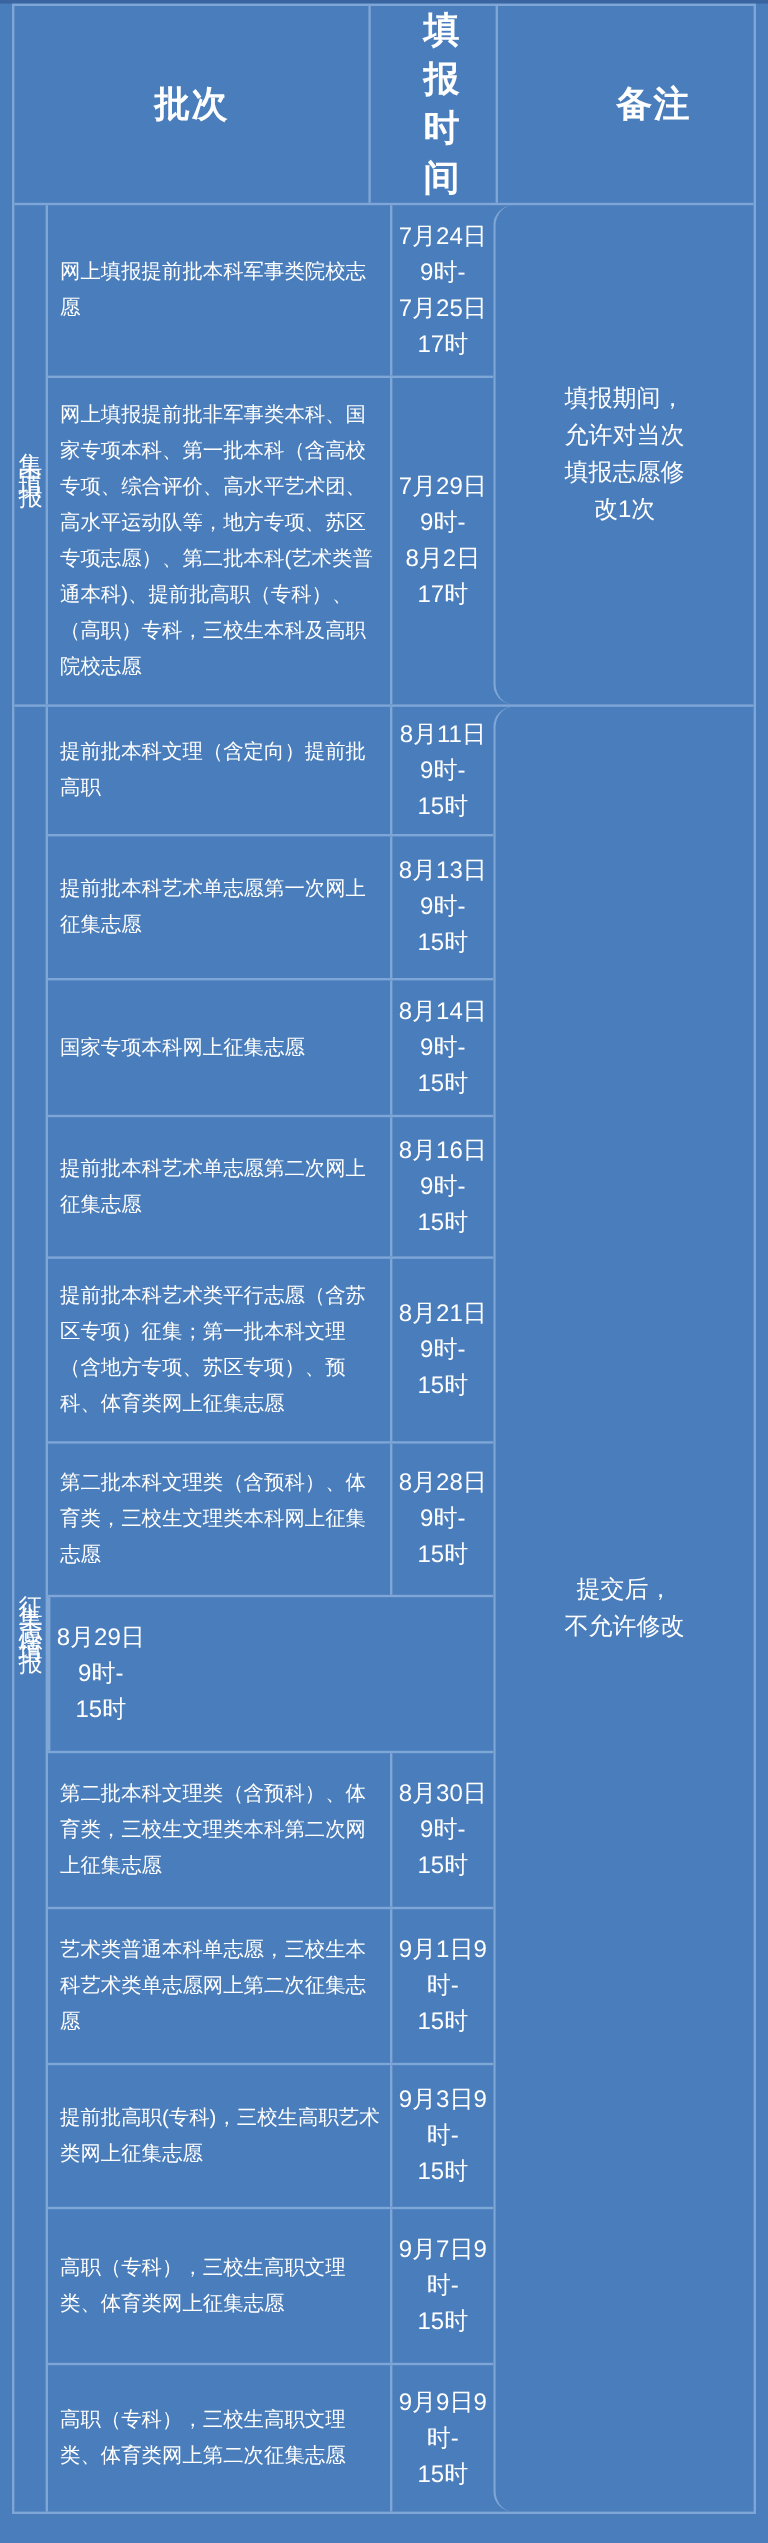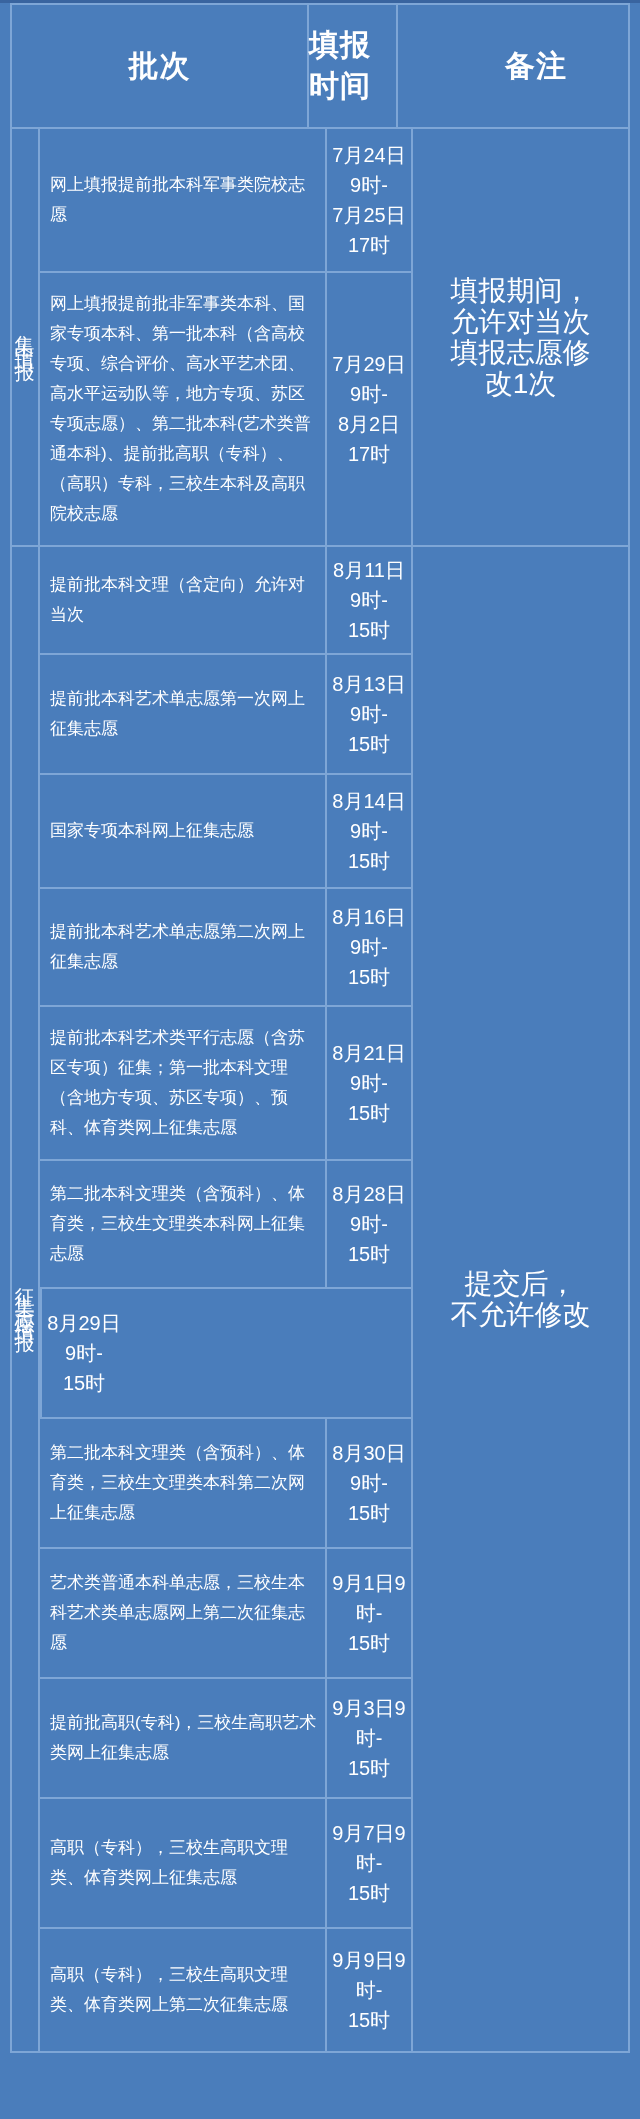--- a/index.html
+++ b/index.html
@@ -16,21 +16,21 @@
     border: 2px solid #7ea6d6;
   }
   
   .header-row { display: flex; }
   .header-cell {
     min-height: 122px;
     display: flex; align-items: center; justify-content: center;
     font-size: 30px; font-weight: bold; letter-spacing: 1px;
   }
   .h-batch { width: 295px; }
-  .h-time  { width: 89px; border-left: 2px solid #7ea6d6; }
+  .h-time  { width: 106px; border-left: 2px solid #7ea6d6; padding-left: 44px; }
   .h-note  { flex: 1;      border-left: 2px solid #7ea6d6; padding-left: 46px; }
   
   .section { display: flex; border-top: 2px solid #7ea6d6; }
   .v-label {
     width: 26px;
     display: flex; align-items: center; justify-content: center;
   }
   .v-label span {
     writing-mode: vertical-rl;
     text-orientation: upright;
@@ -54,23 +54,24 @@
     text-align: center;
     font-size: 20px; line-height: 30px;
     white-space: pre-line;
     padding: 6px 2px;
   }
   .note-cell {
     width: 217px;
     border-left: 2px solid #7ea6d6;
     display: flex; align-items: center; justify-content: center;
     text-align: center;
-    font-size: 28px; line-height: 31px;
+    font-size: 20px; line-height: 31px;
     white-space: pre-line;
     padding: 8px 4px;
+    border-radius: 17px;
   }
   
   .footer {
     min-height: 128px;
     padding: 26px 10px 34px;
     text-align: center;
     font-size: 27px;
     font-weight: bold;
     line-height: 45px;
     letter-spacing: 1px;
@@ -110,21 +111,21 @@
 填报志愿修
 改1次</div>
   </div>
 
   <div class="section">
     <div class="v-label">
       <span>征集志愿填报</span>
     </div>
     <div class="rows">
       <div class="row" style="min-height:106px">
-        <div class="batch-cell">提前批本科文理（含定向）允许对当次</div>
+        <div class="batch-cell">提前批本科文理（含定向）提前批高职</div>
         <div class="time-cell">8月11日9时-
 15时</div>
       </div>
       <div class="row" style="min-height:120px">
         <div class="batch-cell">提前批本科艺术单志愿第一次网上征集志愿</div>
         <div class="time-cell">8月13日9时-
 15时</div>
       </div>
       <div class="row" style="min-height:114px">
         <div class="batch-cell">国家专项本科网上征集志愿</div>

